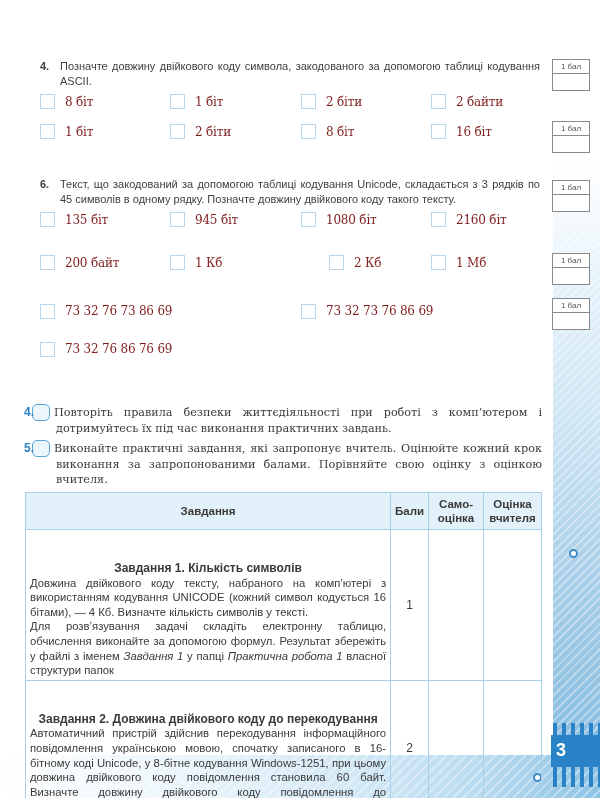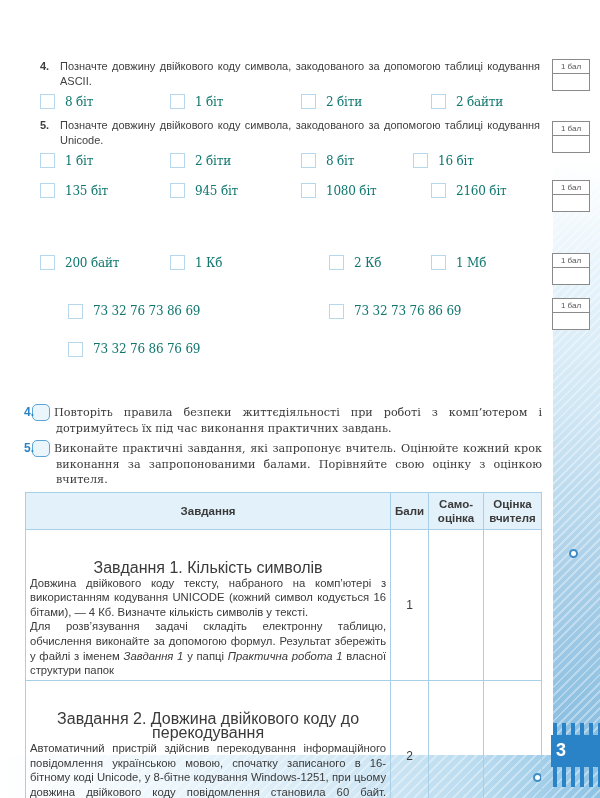--- a/index.html
+++ b/index.html
@@ -41,49 +41,49 @@
       position: absolute; left: 556px; top: 740px; font-weight: bold; font-size: 18px; color: #ffffff;
     }
 
     
     .question { position: absolute; left: 40px; width: 500px; }
     .q-text { font-size: 11px; line-height: 14.5px; color: #404040; padding-left: 20px; text-indent: -20px; text-align: justify; }
     .q-num { font-weight: bold; color: #3d3d3d; display: inline-block; width: 20px; text-indent: 0; }
     .options { position: relative; margin-top: 6px; height: 18px; }
     .option { position: absolute; top: 0; display: flex; align-items: center; }
     .checkbox { width: 15px; height: 15px; border: 1px solid #b6d7ec; background: #ffffff; margin-right: 10px; }
-    .opt-label { font-family: "DejaVu Serif", serif; font-size: 12px; color: #0f766e; letter-spacing: -0.2px; }
+    .opt-label { font-family: "DejaVu Serif", serif; font-size: 12px; color: #7f1d1d; letter-spacing: -0.2px; }
 
     .score-box {
       position: absolute; left: 552px; width: 38px; height: 32px; border: 1px solid #8a8a8a; background: #fff;
     }
     .score-box .sb-label { height: 14px; border-bottom: 1px solid #8a8a8a; font-size: 8px; line-height: 13px; text-align: center; color: #555; }
 
     .q8-grid { position: relative; margin-top: 5px; height: 56px; }
-    .q8-grid .option { height: 18px; margin-left: 28px; }
+    .q8-grid .option { height: 18px; }
 
     
     .task { position: absolute; left: 32px; width: 510px; font-family: "DejaVu Serif", serif; font-size: 11.2px; line-height: 15px; color: #3a3a3a; text-align: justify; }
     .task-num {
       display: inline-block; width: 18px; height: 17px; border: 1.5px solid #5aa4d6; border-radius: 5px;
       color: #2a83c6; font-family: "Liberation Sans", sans-serif; font-weight: bold; font-size: 12px;
       text-align: center; line-height: 14px; margin-right: 4px; background: #eaf5fc;
     }
     .task-body { padding-left: 24px; text-indent: -24px; }
 
     
     table.tasks {
       position: absolute; left: 25px; top: 492px; width: 517px; border-collapse: collapse;
       font-size: 11.3px; color: #3a3a3a;
     }
     table.tasks th, table.tasks td { border: 1px solid #a8cfe8; }
     table.tasks thead th { background: #e3f1fa; font-weight: bold; font-size: 11.5px; color: #3a3a3a; height: 37px; line-height: 14px; }
     table.tasks td { vertical-align: middle; }
     .cell-task { padding: 3px 4px 2px 4px; line-height: 14.6px; text-align: justify; }
-    .cell-title { font-weight: normal; text-align: center; font-size: 16px; display: block; margin-top: 28px; }
+    .cell-title { font-weight: bold; text-align: center; font-size: 12px; display: block; margin-top: 28px; }
     .cell-points { text-align: center; font-size: 12px; }
     .italic { font-style: italic; }
   </style>
 </head>
 <body>
 
 <div class="deco-band"></div>
 <div class="deco-bottom"></div>
 <div class="deco-dot" style="left:569px; top:549px;"></div>
 <div class="deco-dot" style="left:533px; top:773px;"></div>
@@ -112,46 +112,46 @@
         <span class="opt-label">2 байти</span>
       </div>
   </div>
 </div>
 <div class="score-box" style="top:59px;">
     <div class="sb-label">1 бал</div>
     <div></div>
   </div>
 
 <div class="question" style="top:118px;">
-  <div class="q-text"><span class="q-num">5.</span><span>Позначте довжину двійкового коду символа, закодованого за допомогою таблиці кодування Unicode.</span></div>
   <div class="options">
     <div class="option" style="left:0px;">
         <div class="checkbox"></div>
         <span class="opt-label">1 біт</span>
       </div>
     <div class="option" style="left:130px;">
         <div class="checkbox"></div>
         <span class="opt-label">2 біти</span>
       </div>
     <div class="option" style="left:261px;">
         <div class="checkbox"></div>
         <span class="opt-label">8 біт</span>
       </div>
-    <div class="option" style="left:373px;">
+    <div class="option" style="left:391px;">
         <div class="checkbox"></div>
         <span class="opt-label">16 біт</span>
       </div>
   </div>
 </div>
 <div class="score-box" style="top:121px;">
     <div class="sb-label">1 бал</div>
     <div></div>
   </div>
 
 <div class="question" style="top:177px;">
+  <div class="q-text"><span class="q-num">6.</span><span>Текст, що закодований за допомогою таблиці кодування Unicode, складається з 3 рядків по 45 символів в одному рядку. Позначте довжину двійкового коду такого тексту.</span></div>
   <div class="options">
     <div class="option" style="left:0px;">
         <div class="checkbox"></div>
         <span class="opt-label">135 біт</span>
       </div>
     <div class="option" style="left:130px;">
         <div class="checkbox"></div>
         <span class="opt-label">945 біт</span>
       </div>
     <div class="option" style="left:261px;">

